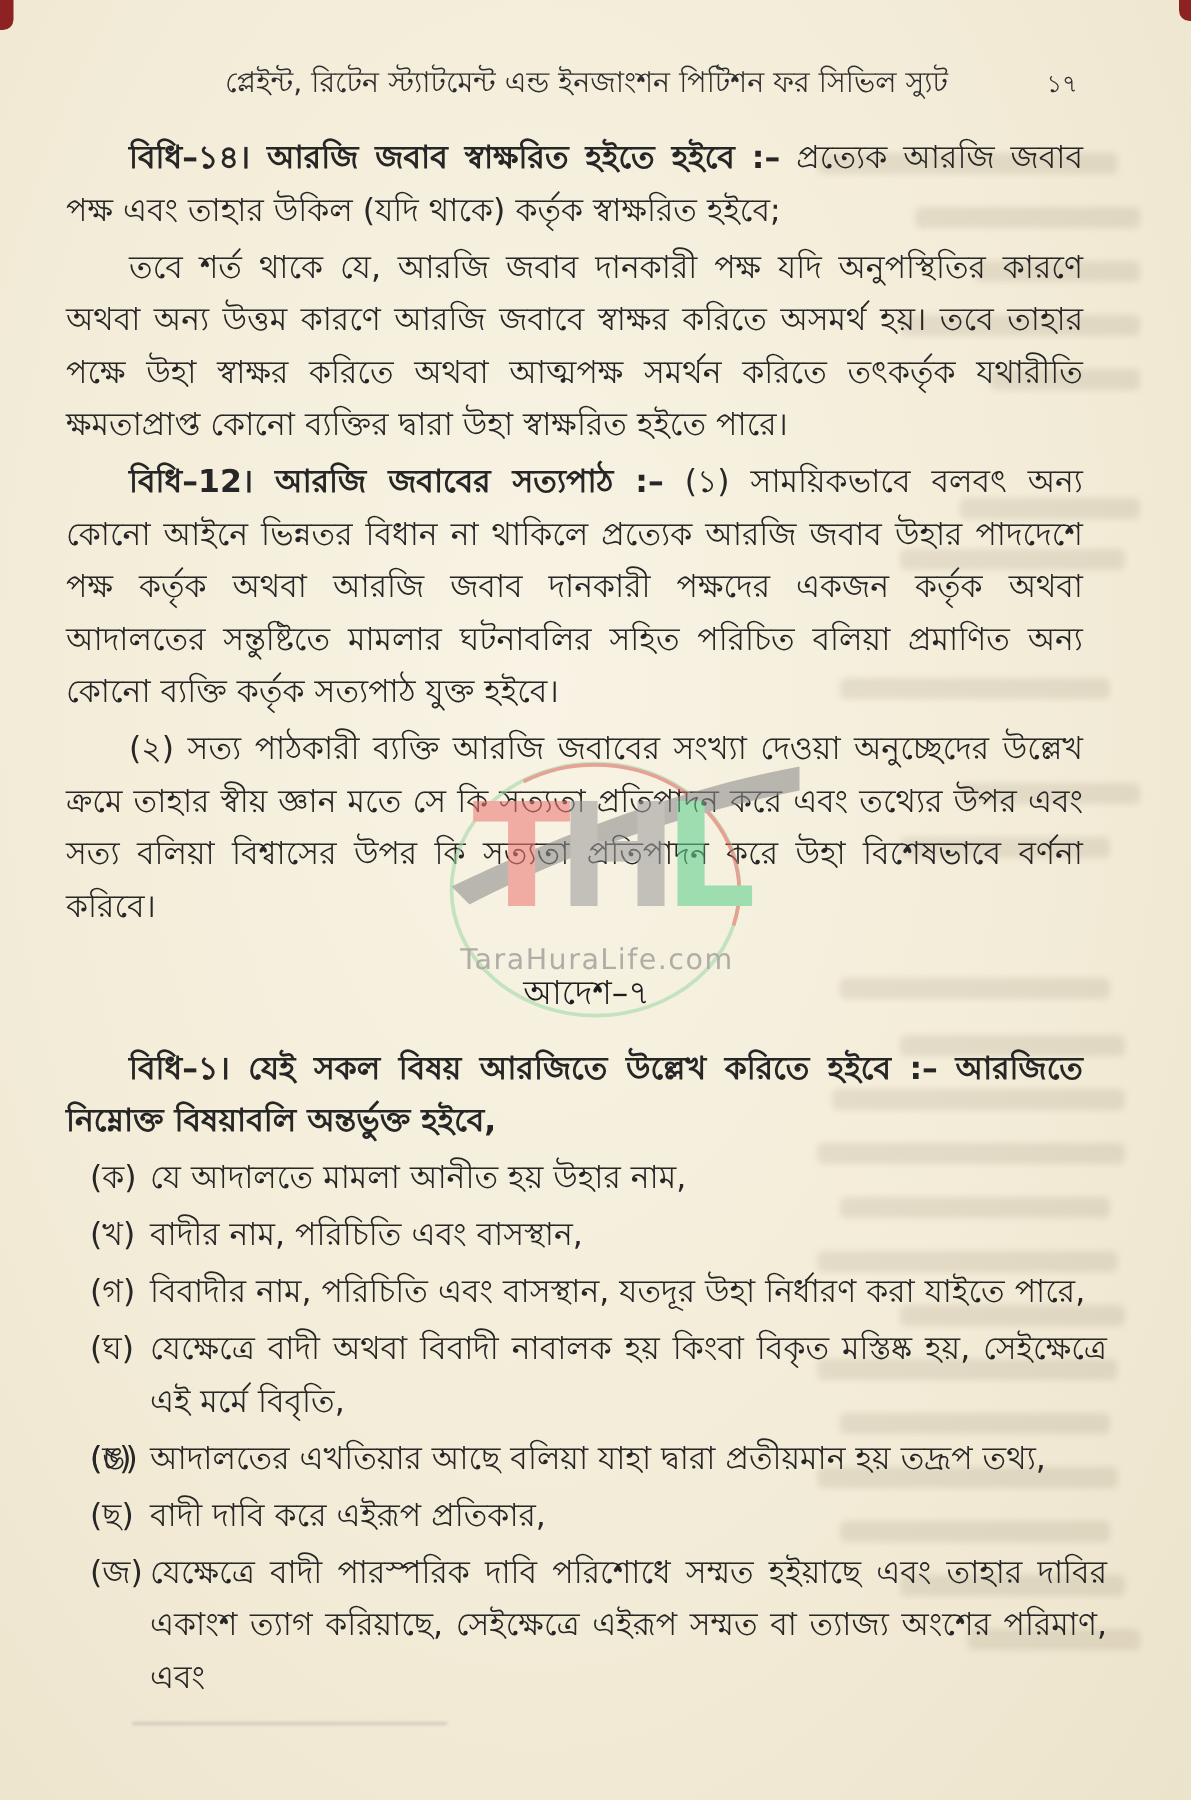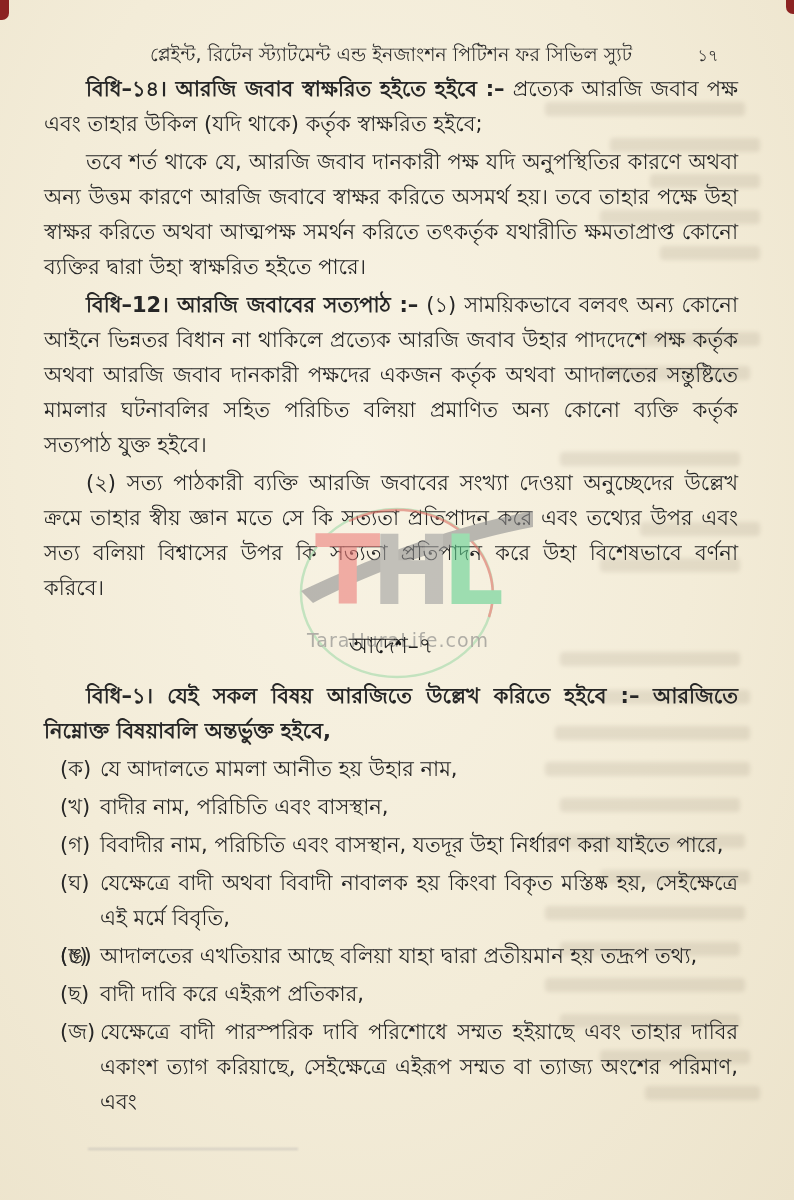--- a/index.html
+++ b/index.html
@@ -11,27 +11,27 @@
     background:radial-gradient(ellipse at 45% 38%, #f8f3e4 0%, #f3ecd8 55%, #ece3cb 100%);
     font-family:"DejaVu Sans","Liberation Sans",sans-serif;
     color:#262626;
   }
   
   .corner-tl{position:absolute;left:0;top:0;width:9px;height:20px;background:#8c2322;border-radius:0 0 7px 0;}
   .corner-tr{position:absolute;right:0;top:0;width:8px;height:14px;background:#8c2322;border-radius:0 0 0 7px;}
 
   .content{position:absolute;left:44px;top:40px;width:694px;}
 
-  .hdr{display:flex;align-items:baseline;}
+  .hdr{display:flex;align-items:baseline;margin-bottom:16px;}
   .hdr-title{flex:1;text-align:center;font-size:19px;color:#2e2e2e;padding-left:60px;}
   .hdr-page{width:60px;text-align:center;font-size:16px;color:#2e2e2e;}
 
   p.para{
     font-size:21px;line-height:35px;text-align:justify;
-    margin:0 0 3px 0;text-indent:42px;
+    margin:0 16px 3px 0;text-indent:42px;
   }
   .b{font-weight:bold;}
 
   .order-heading{
     position:relative;z-index:3;
     text-align:center;font-size:22px;font-weight:normal;
     margin:22px 0 14px 0;color:#1d1d1d;
   }
 
   .li{

